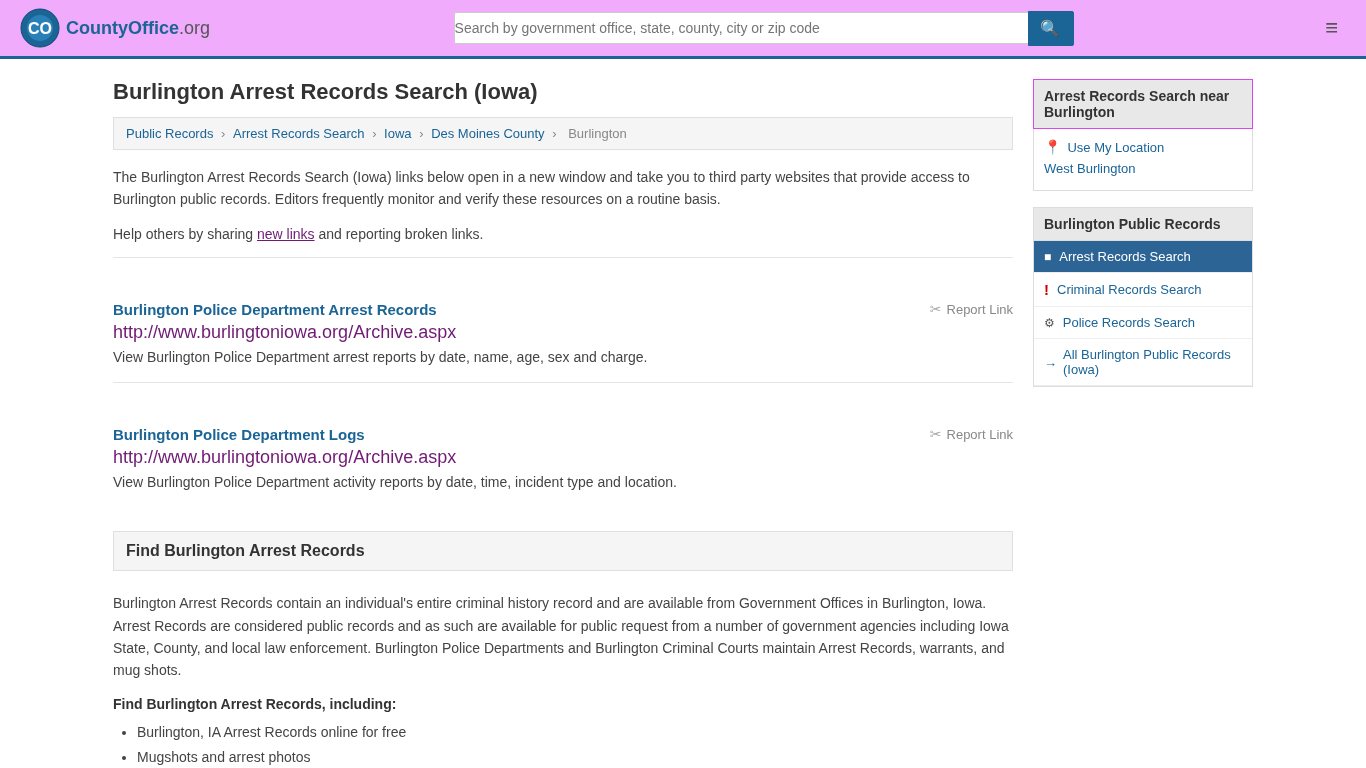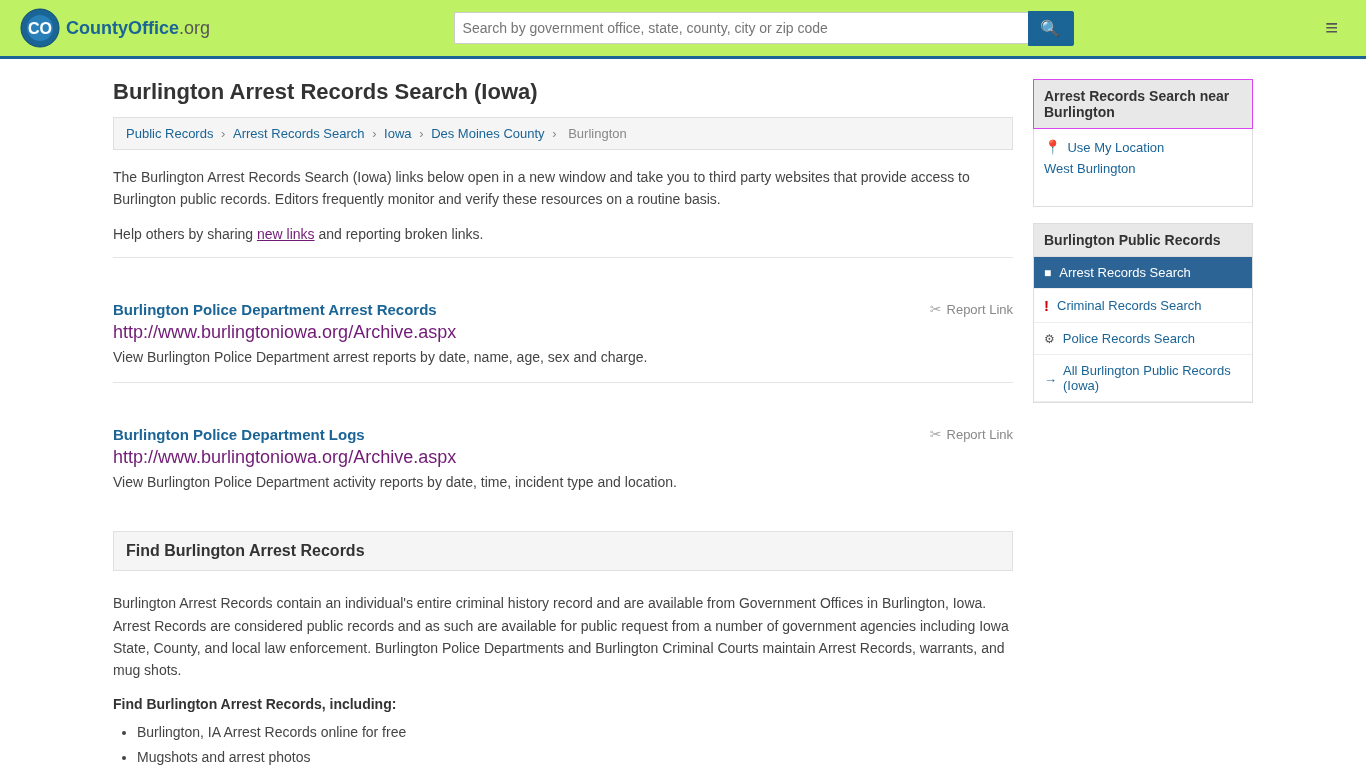--- a/index.html
+++ b/index.html
@@ -1,20 +1,20 @@
 <!DOCTYPE html>
 <html><head>
   <meta charset="utf-8">
   <style>
     * { box-sizing: border-box; margin: 0; padding: 0; }
     body { font-family: Arial, sans-serif; font-size: 14px; color: #333; background: #fff; }
 
     
     #header {
-      background: #bef264;
+      background: #f0abfc;
       border-bottom: 3px solid #1a6496;
       padding: 8px 20px;
       display: flex;
       align-items: center;
       justify-content: space-between;
     }
     #logo-area {
       display: flex;
       align-items: center;
       gap: 6px;
@@ -25,21 +25,21 @@
     }
     #search-bar-area {
       display: flex;
       align-items: center;
       flex: 1;
       max-width: 620px;
       margin: 0 20px;
     }
     #search-input {
       flex: 1;
-      padding: 7px 8px;
+      padding: 7px 0;
       border: 1px solid #ccc;
       border-right: none;
       font-size: 14px;
       outline: none;
       border-radius: 2px 0 0 2px;
       color: #999;
     }
     #search-button {
       background: #1a6496;
       border: 1px solid #1a6496;
@@ -215,21 +215,21 @@
       text-decoration: none;
       font-size: 13px;
       margin-bottom: 6px;
       cursor: pointer;
     }
     .sidebar-link-plain {
       color: #1a6496;
       text-decoration: none;
       font-size: 13px;
       display: block;
-      margin-bottom: 20px;
+      margin-bottom: 4px;
       cursor: pointer;
     }
     .loc-icon { color: #333; font-size: 14px; }
 
     
     #sidebar-public {
       margin-bottom: 0;
     }
     .public-records-title {
       background: #e8e8e8;

